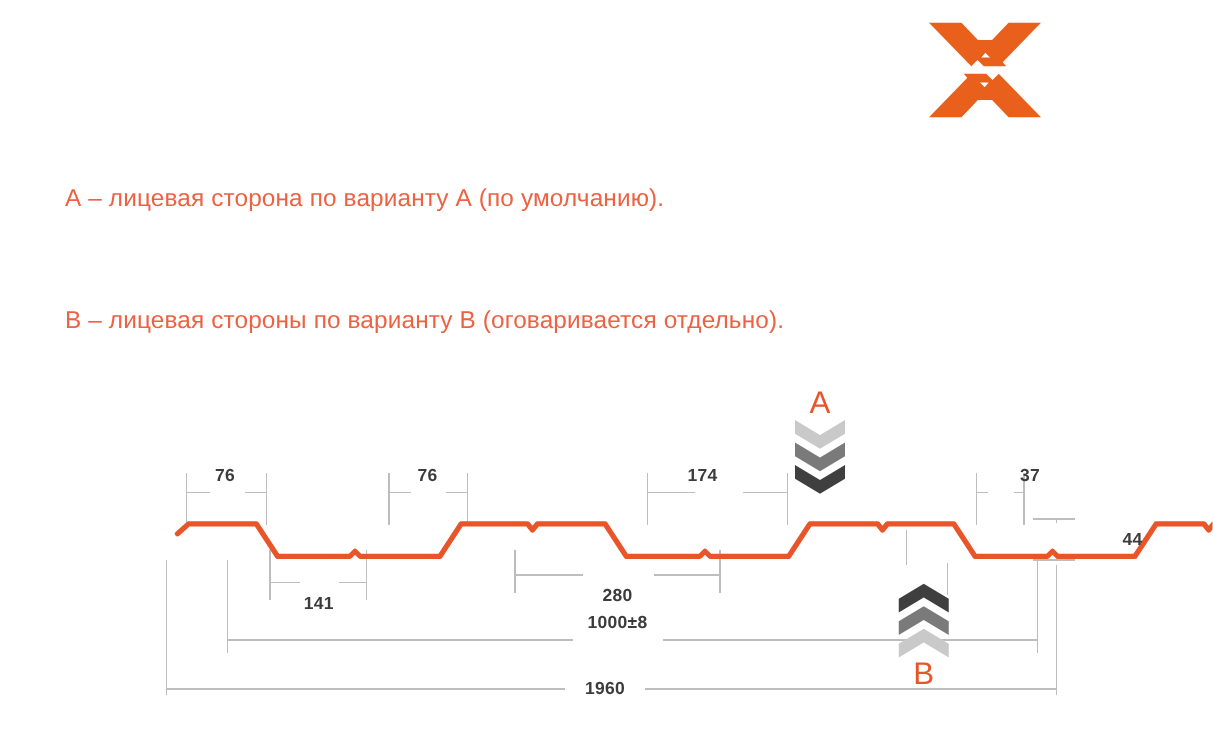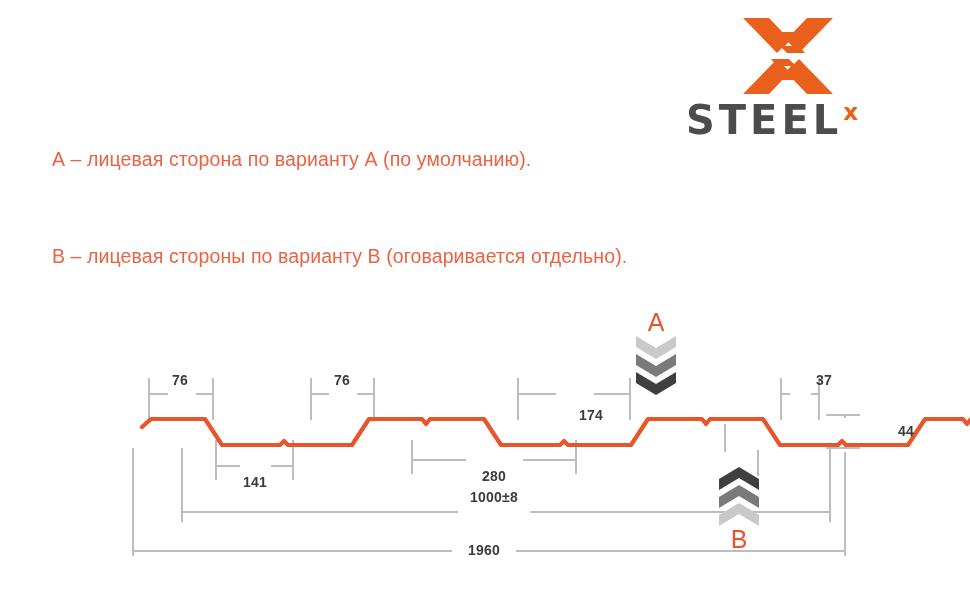--- a/index.html
+++ b/index.html
@@ -110,24 +110,20 @@
   <svg id="logo-mark" viewBox="0 0 90 76">
     <g fill="#e8601c">
       <polygon points="0,0 26,0 47,22 34,35"></polygon>
       <polygon points="90,0 64,0 43,22 56,35"></polygon>
       <polygon points="0,76 26,76 47,54 34,41"></polygon>
       <polygon points="90,76 64,76 43,54 56,41"></polygon>
       <path d="M36,14 L54,14 L60,21 L48,21 L42,28 L56,28 L62,35 L44,35 L30,21 Z"></path>
       <path d="M54,62 L36,62 L30,55 L42,55 L48,48 L34,48 L28,41 L46,41 L60,55 Z"></path>
     </g>
   </svg>
-  <div id="logo-wordmark">
-    <span id="logo-steel-text">STEEL</span>
-    <span id="logo-x-sup">x</span>
-  </div>
 </div>
 
 <div class="caption" id="caption-a">А – лицевая сторона по варианту А (по умолчанию).</div>
 <div class="caption" id="caption-b">В – лицевая стороны по варианту В (оговаривается отдельно).</div>
 
 <svg id="drawing" viewBox="0 0 970 597">
 
   <g stroke="#bdbdbd" stroke-width="1.2" fill="none" shape-rendering="crispEdges">
 
     <line x1="149" y1="378" x2="149" y2="420"></line>
@@ -219,21 +215,21 @@
 
   <g transform="translate(719,467)">
     <path d="M0,12 L20,0 L40,12 L40,23 L20,11 L0,23 Z" fill="#3f3f3f"></path>
     <path d="M0,30 L20,18 L40,30 L40,41 L20,29 L0,41 Z" fill="#7a7a7a"></path>
     <path d="M0,48 L20,36 L40,48 L40,59 L20,47 L0,59 Z" fill="#c9c9c9"></path>
   </g>
 </svg>
 
 <div class="dim-label center" style="left:180px; top:372px;">76</div>
 <div class="dim-label center" style="left:342px; top:372px;">76</div>
-<div class="dim-label center" style="left:591px; top:372px;margin-top:35px;">174</div>
+<div class="dim-label center" style="left:562px; top:372px;">174</div>
 <div class="dim-label center" style="left:800px; top:372px;margin-left:24px;">37</div>
 <div class="dim-label center" style="left:255px; top:474px;">141</div>
 <div class="dim-label center" style="left:494px; top:468px;">280</div>
 <div class="dim-label center" style="left:494px; top:489px;">1000±8</div>
 <div class="dim-label center" style="left:484px; top:542px;">1960</div>
 <div class="dim-label" style="left:898px; top:423px;">44</div>
 
 <div class="side-letter" style="left:656px; top:308px;">А</div>
 <div class="side-letter" style="left:739px; top:525px;">В</div>
 

